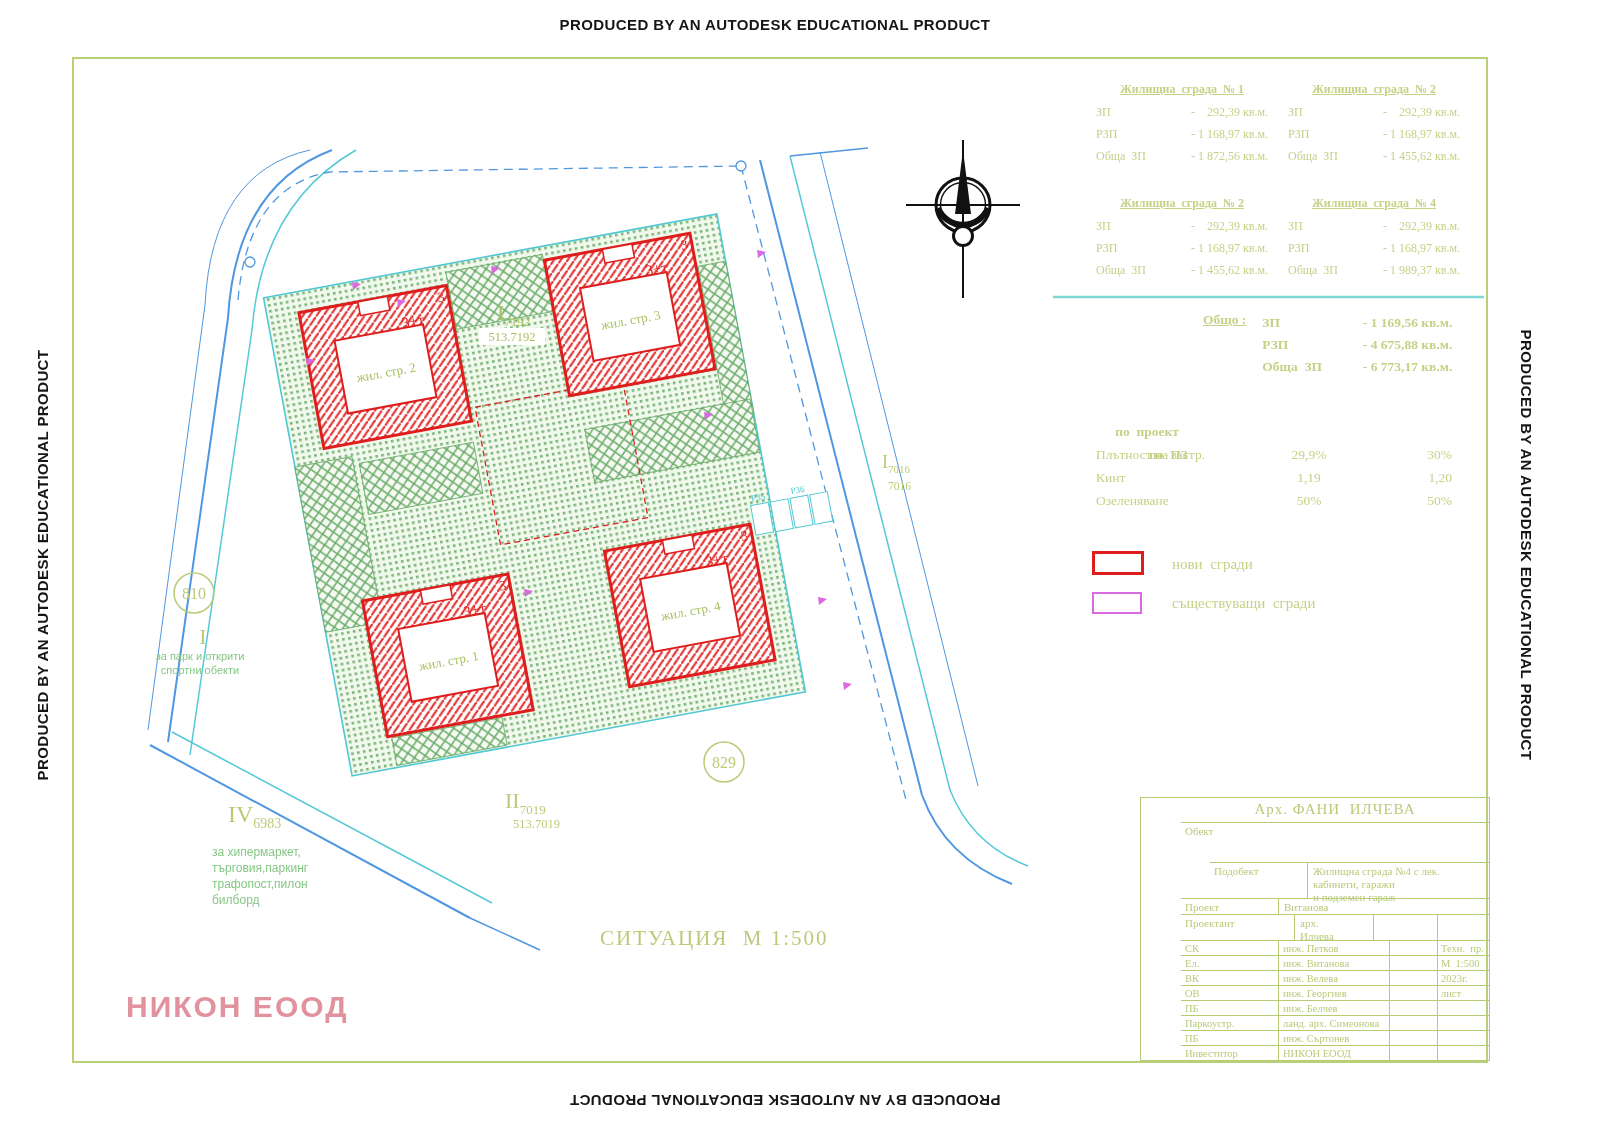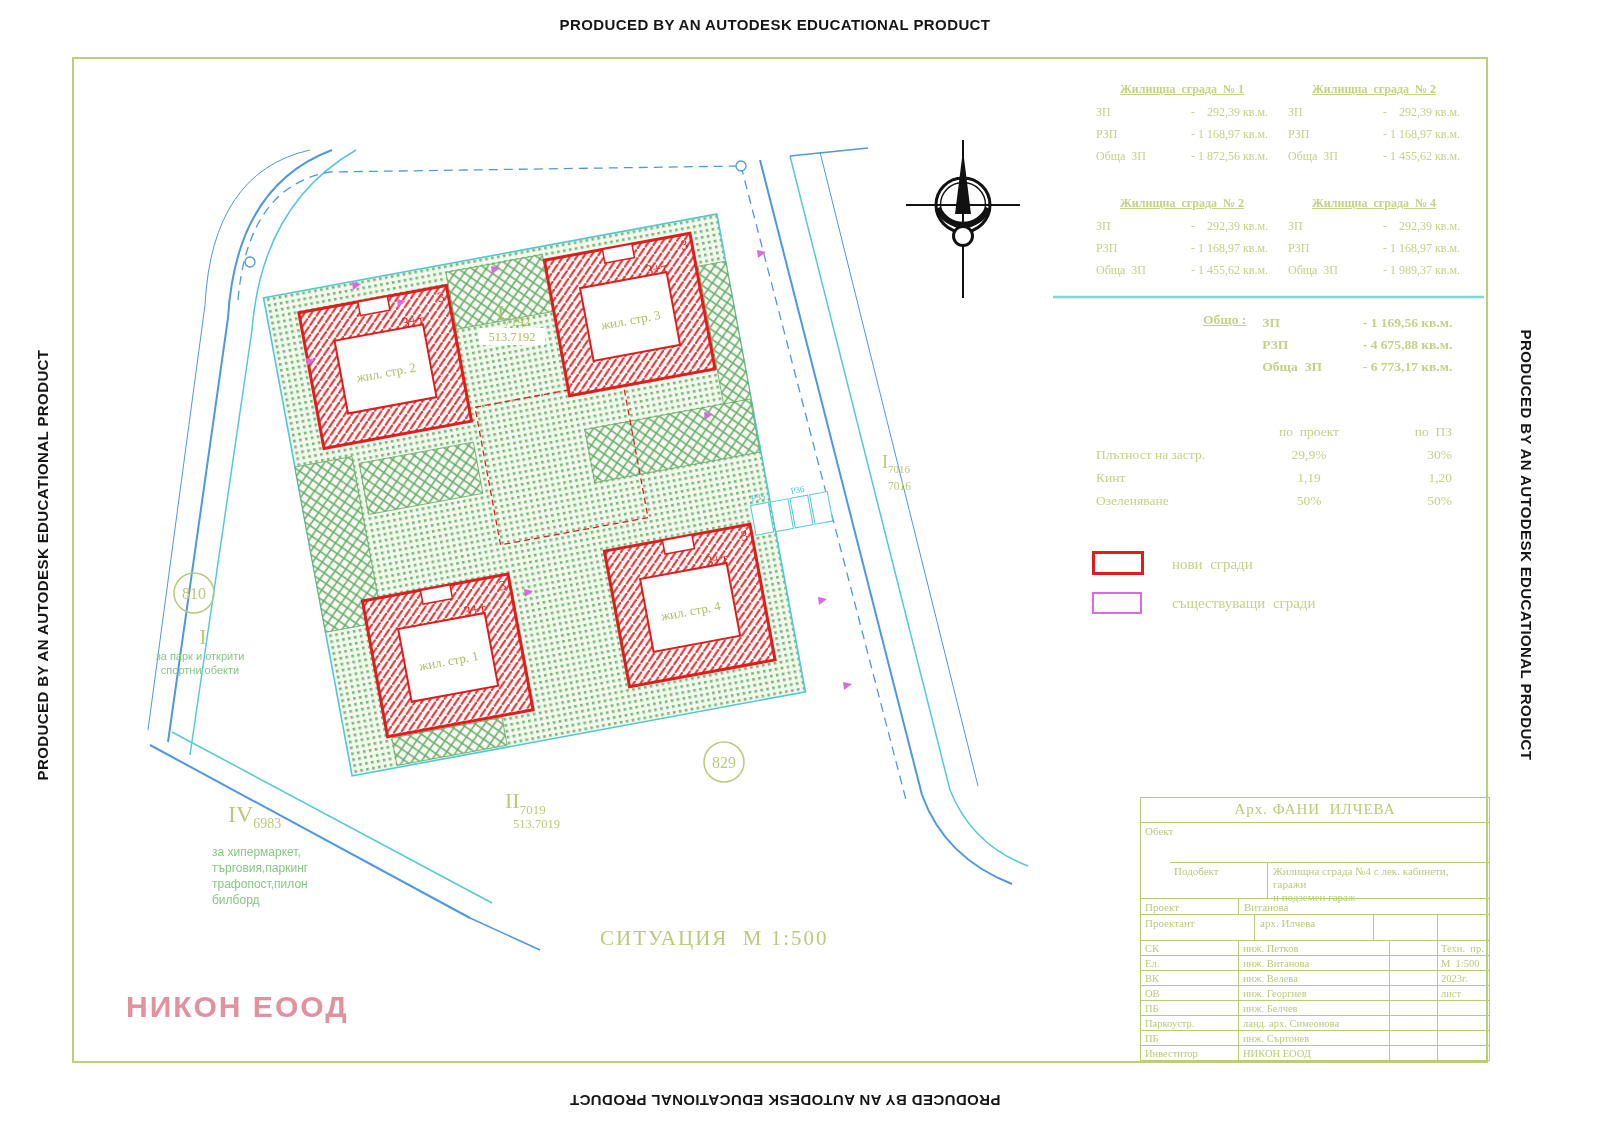--- a/index.html
+++ b/index.html
@@ -24,37 +24,37 @@
           font-weight:bold;font-size:13.5px;}
   .t-label{text-decoration:underline;margin-right:16px;white-space:pre;}
   .t-rows .srow{height:22px;}
   .t-rows .sl{width:72px;}
   .t-rows .sv{width:118px;}
   .ind{position:absolute;left:1096px;top:420px;color:#c3d285;font-size:13.5px;}
   .irow{display:flex;height:23px;line-height:23px;}
   .il{width:162px;white-space:pre;}
   .iv1{width:102px;text-align:center;white-space:pre;}
   .iv2{width:92px;text-align:right;white-space:pre;}
-  .ind-head{font-weight:normal;}
+  .ind-head{font-weight:bold;flex-direction:column;}
   
   .sw-new{position:absolute;left:1092px;top:551px;width:52px;height:24px;
           border:3.5px solid #de1d1d;box-sizing:border-box;background:#fff;}
   .sw-old{position:absolute;left:1092px;top:592px;width:50px;height:22px;
           border:2.5px solid #d96ae0;box-sizing:border-box;background:#fff;}
   .lg-label{position:absolute;color:#c3d285;font-size:15px;white-space:pre;}
   .lg-new{left:1172px;top:556px;}
   .lg-old{left:1172px;top:595px;}
   
   .caption{position:absolute;left:600px;top:926px;color:#b9cb79;font-size:21px;
            letter-spacing:2px;white-space:pre;}
   .company{position:absolute;left:126px;top:990px;color:#e2919e;font-size:30px;
            font-weight:bold;font-family:"Liberation Sans",sans-serif;letter-spacing:2px;}
   
   .tb{position:absolute;left:1140px;top:797px;width:350px;border:1.5px solid #b5cc72;
-      color:#b9cb79;font-size:11px;line-height:1.18;box-sizing:border-box;background:transparent;}
+      color:#b9cb79;font-size:11px;line-height:1.18;box-sizing:border-box;background:transparent;padding-left:40px;}
   .tb-row{display:flex;border-top:1px solid #b5cc72;box-sizing:border-box;}
   .tb-row:first-child{border-top:none;}
   .tb-head{height:24px;justify-content:center;align-items:center;font-size:15px;letter-spacing:1px;white-space:pre;}
   .tb-c1{width:97px;padding:2px 4px;box-sizing:border-box;}
   .tb-c2{flex:1;padding:2px 5px;border-left:1px solid #b5cc72;box-sizing:border-box;}
   .tb-c3{width:48px;border-left:1px solid #b5cc72;box-sizing:border-box;}
   .tb-c4{width:52px;border-left:1px solid #b5cc72;box-sizing:border-box;padding:1px 3px;white-space:pre;}
   .tb-info{height:40px;}
   .tb-info2{height:36px;margin-left:29px;}
   .tb-thin{height:16px;}

